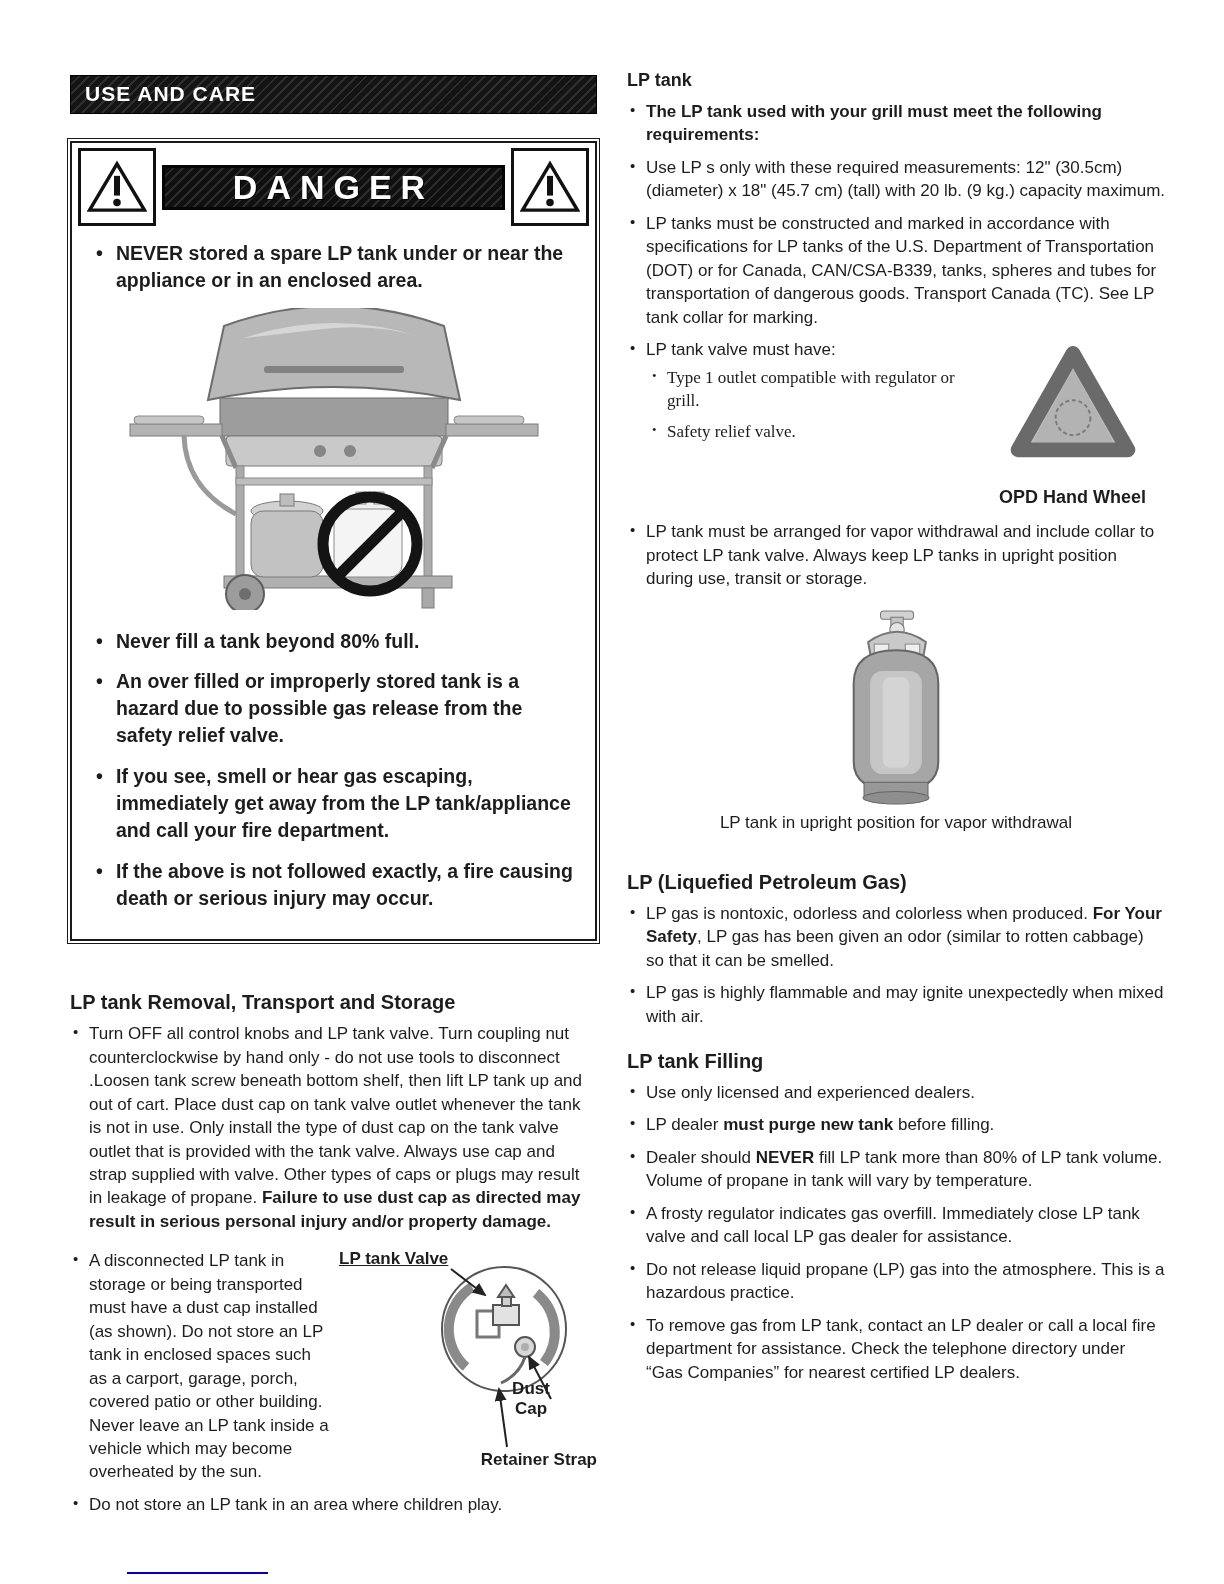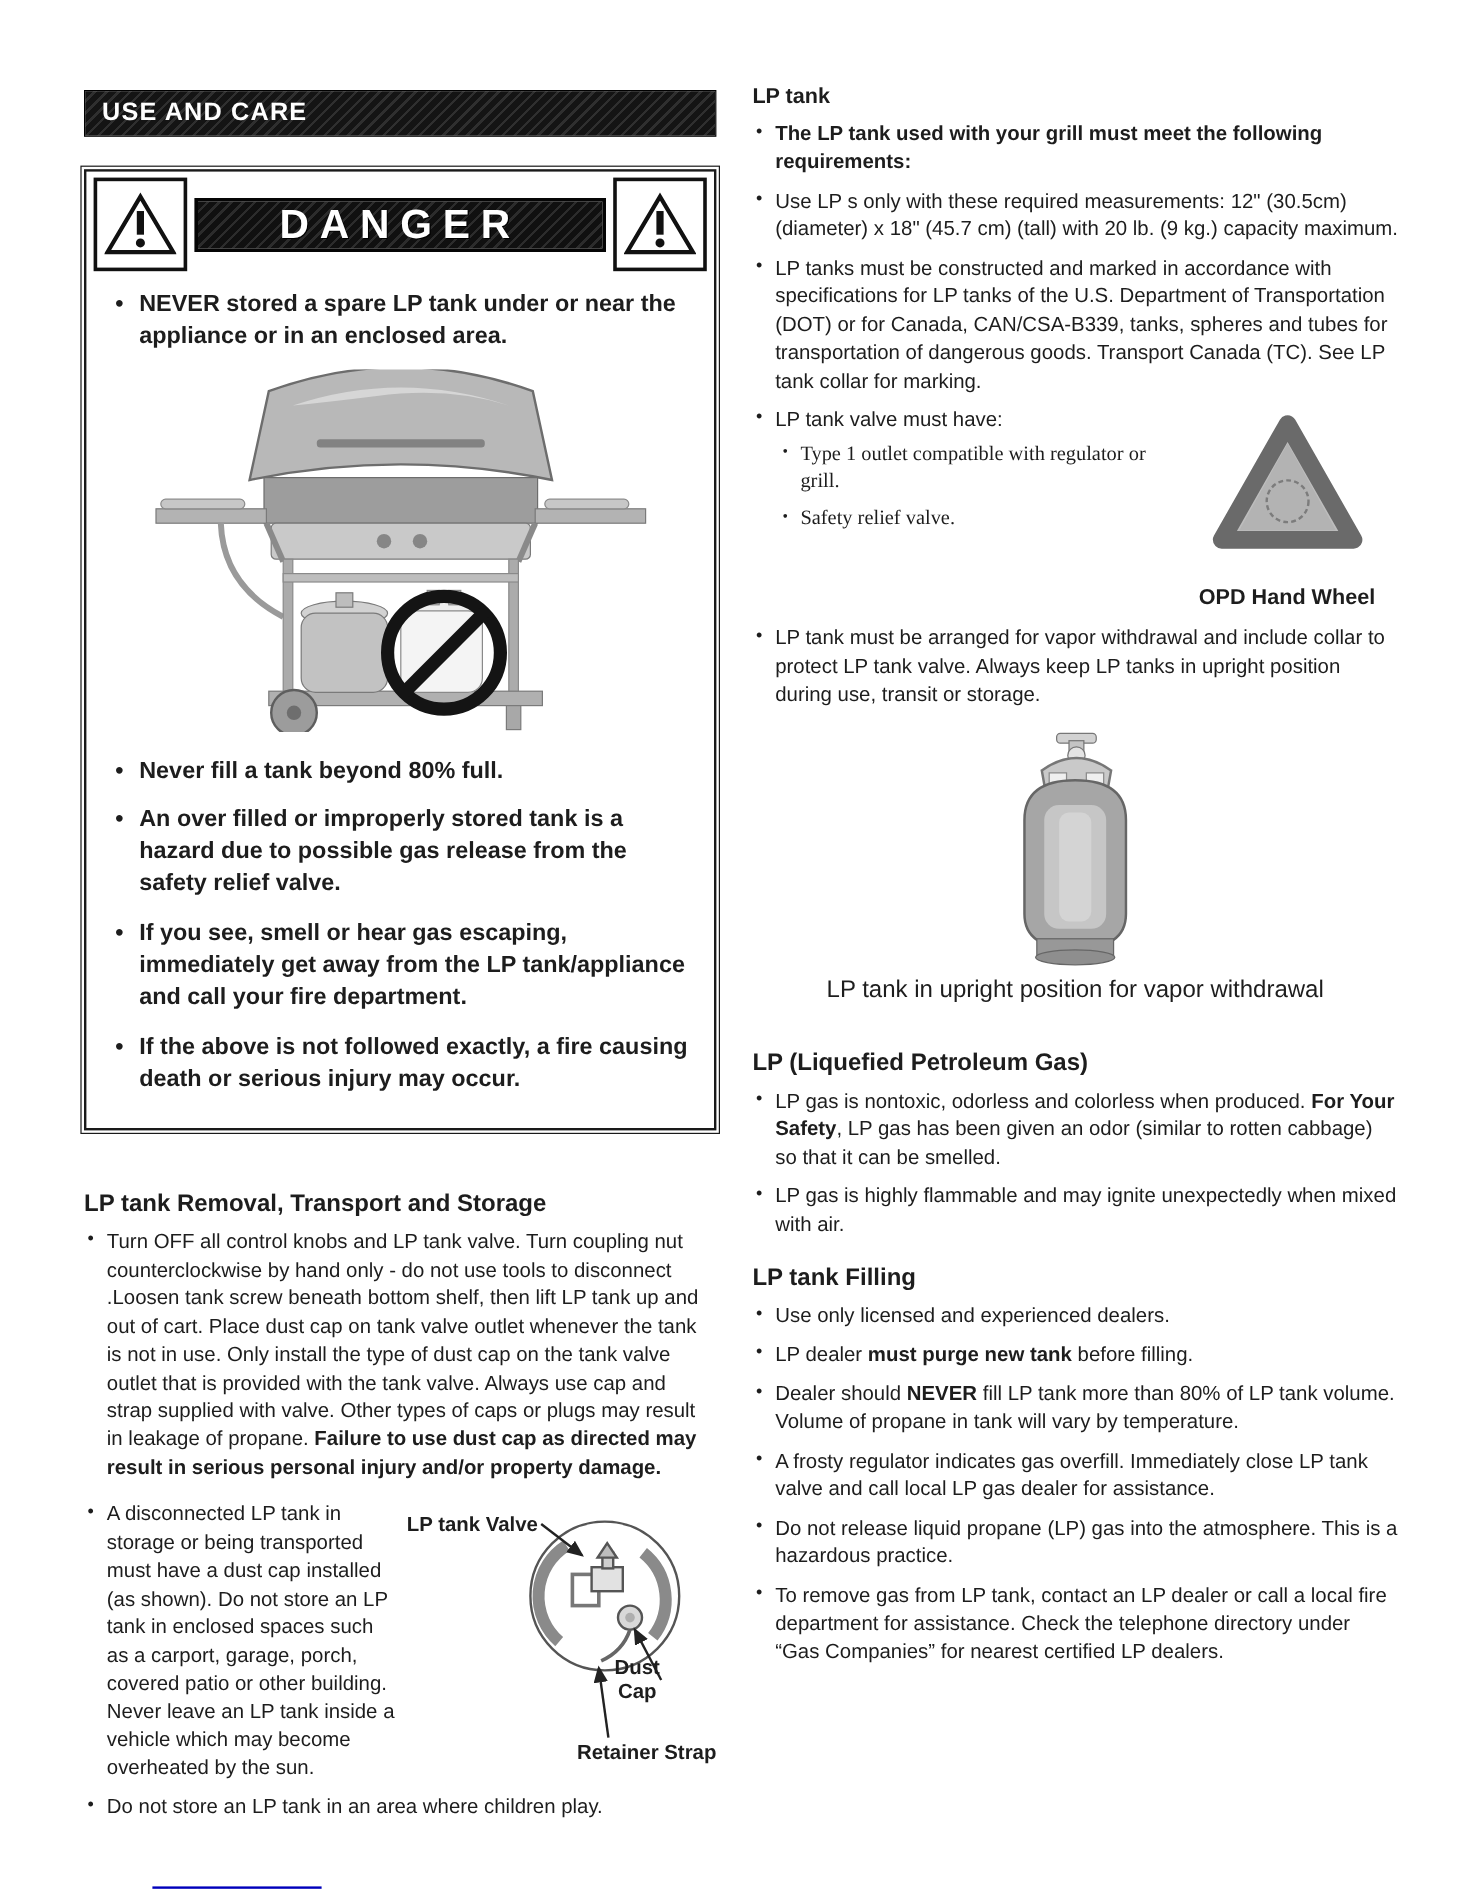--- a/index.html
+++ b/index.html
@@ -62,31 +62,31 @@
   strong{font-weight:bold;}
 
   .removal-head{margin-top:50px;}
 
   
   .valve-fig{
     float:right;width:258px;height:220px;position:relative;margin:0 0 4px 10px;
   }
   .valve-fig svg{position:absolute;left:0;top:0;}
   .fig-label{position:absolute;font-weight:bold;font-size:17px;line-height:1.15;}
-  .lbl-valve{left:0;top:11px;}
+  .lbl-valve{left:0;top:0;text-decoration:underline;}
   .lbl-dustcap{right:40px;top:130px;width:52px;text-align:center;}
   .lbl-retainer{right:0;bottom:0;white-space:nowrap;}
 
   
   .opd-fig{float:right;width:185px;margin:2px 0 2px 14px;text-align:center;}
   .opd-caption{font-weight:bold;font-size:18px;margin-top:4px;}
 
   
   .tank-fig{text-align:center;margin:18px 0 2px 0;}
-  .tank-caption{font-size:20px;text-align:center;margin:4px 0 0 0;}
+  .tank-caption{font-size:17px;text-align:center;margin:4px 0 0 0;}
 
   .section-gap{margin-top:38px;}
 
   
   .footer{
     position:absolute;left:71px;top:1594px;font-size:15px;color:#2a2a2a;
     letter-spacing:1px;
   }
   .blue-line{position:absolute;left:127px;top:1572px;width:141px;height:2px;}
 

